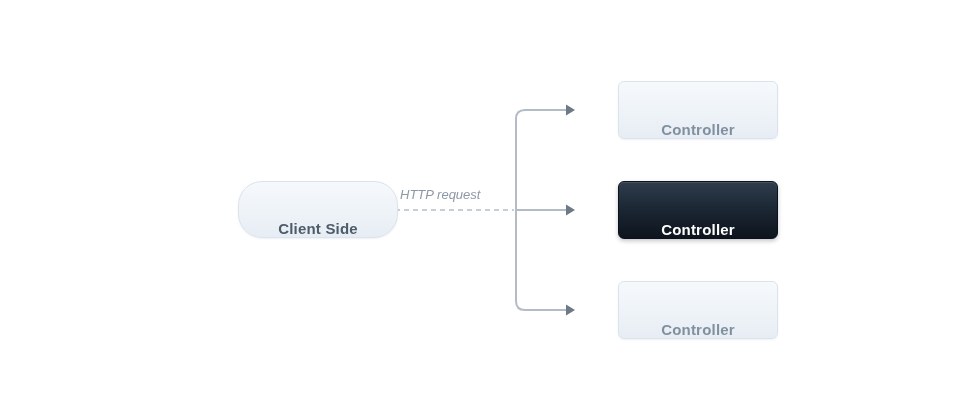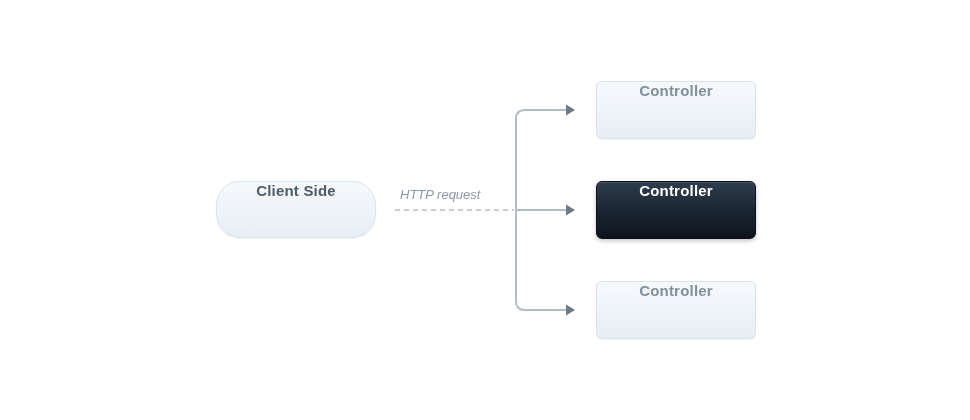--- a/index.html
+++ b/index.html
@@ -31,27 +31,28 @@
     stroke: #b3bbc6;
     stroke-width: 2;
     fill: none;
   }
   .head {
     fill: #6e7987;
   }
   .node {
     position: absolute;
     display: flex;
-    align-items: flex-start;
+    align-items: flex-end;
     justify-content: center;
     border-radius: 6px;
     font-size: 15px;
     font-weight: bold;
     letter-spacing: 0.2px;
     box-sizing: border-box;
+    margin-left: 22px;
   }
   .node.light {
     background: linear-gradient(180deg, #f6f9fc 0%, #eef3f8 55%, #e7edf4 100%);
     border: 1px solid #dce3ec;
     box-shadow: 0 1px 2px rgba(140, 160, 185, 0.15);
     color: #8090a0;
   }
   .node.client {
     color: #4e5b69;
   }

